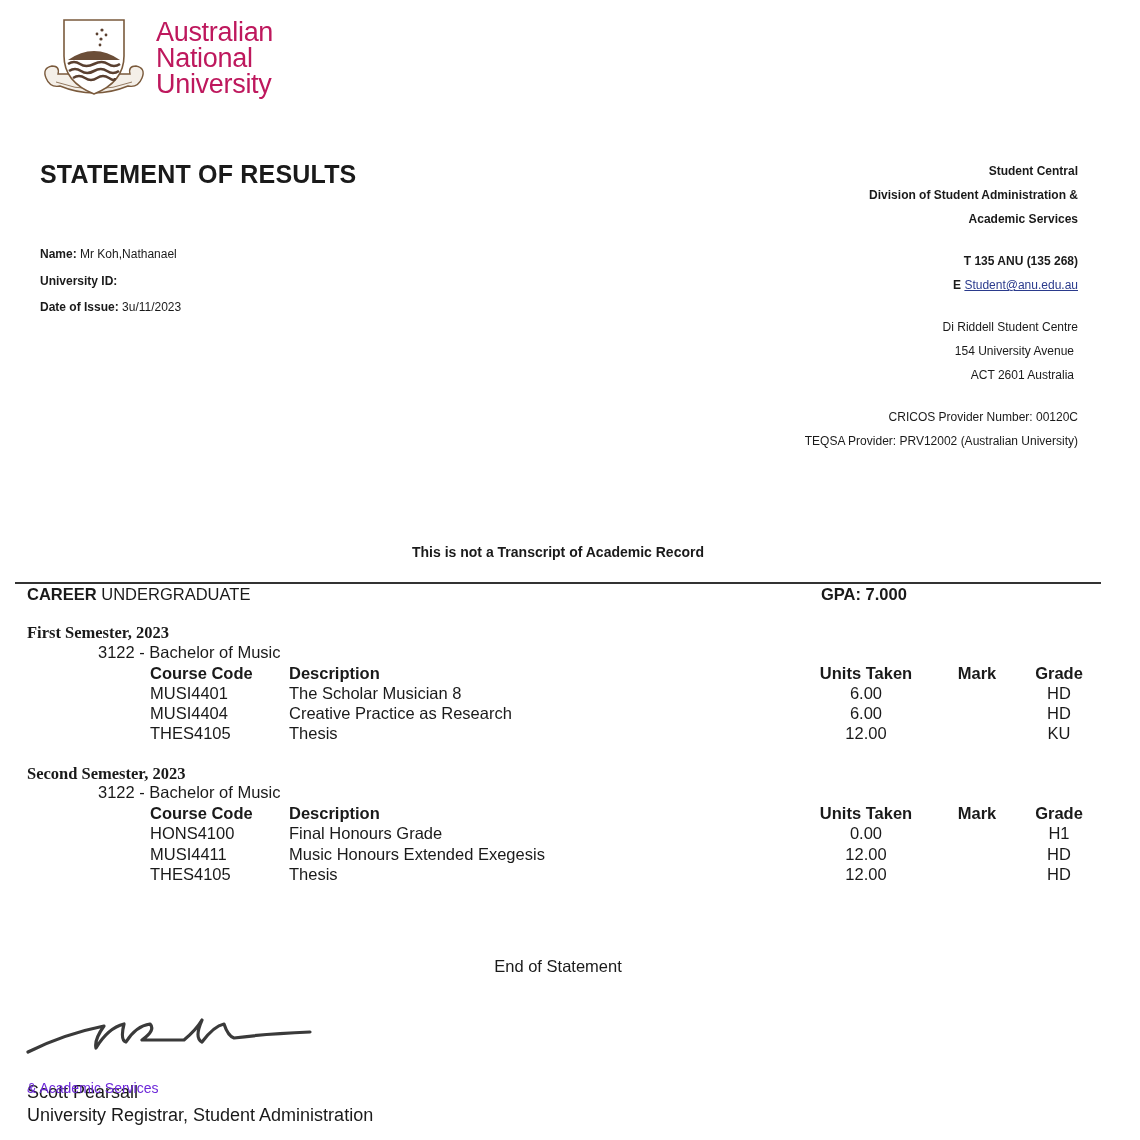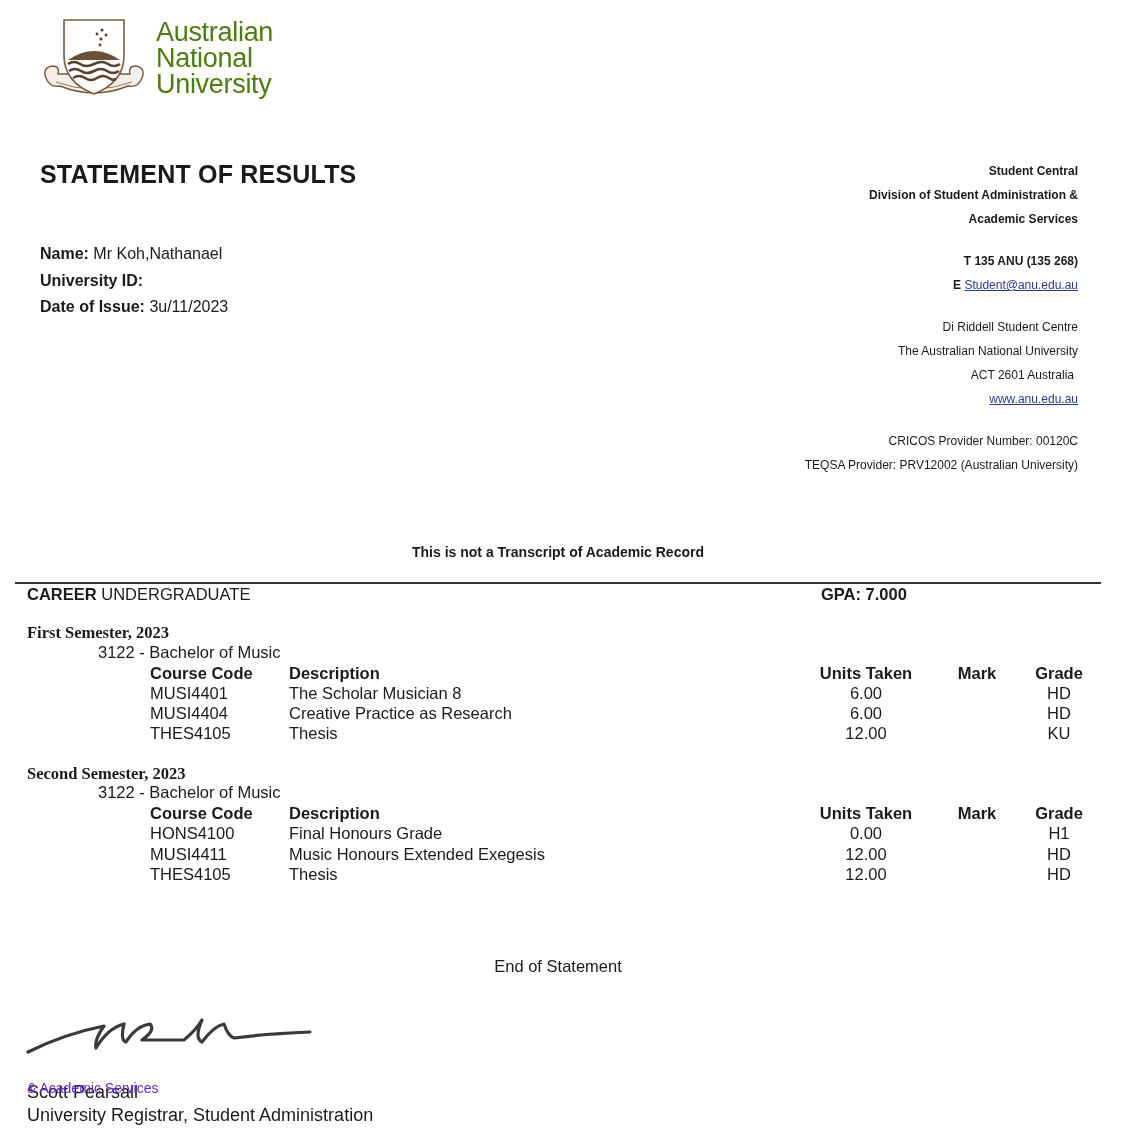--- a/index.html
+++ b/index.html
@@ -3,25 +3,25 @@
 <meta charset="utf-8">
 <style>
   html, body { margin: 0; padding: 0; background: #ffffff; }
   body {
     width: 1140px; height: 1140px; position: relative; overflow: hidden;
     font-family: "Liberation Sans", "DejaVu Sans", sans-serif; color: #1a1a1a;
   }
   .abs { position: absolute; }
   .logo { left: 42px; top: 16px; width: 250px; height: 88px; }
   .crest { position: absolute; left: 0; top: 0; width: 104px; height: 86px; }
-  .wordmark { position: absolute; left: 114px; top: 3px; font-size: 27px; line-height: 26px; color: #4d7c0f; letter-spacing: -0.3px; }
+  .wordmark { position: absolute; left: 114px; top: 3px; font-size: 27px; line-height: 26px; color: #be185d; letter-spacing: -0.3px; }
   .wordmark div { white-space: nowrap; }
 
   .title { left: 40px; top: 160px; font-size: 25px; font-weight: bold; letter-spacing: 0.2px; }
-  .student { left: 40px; top: 241px; font-size: 16px; line-height: 26.5px; }
+  .student { left: 40px; top: 241px; font-size: 12px; line-height: 26.5px; }
   .student b { font-weight: bold; }
 
   .contact { right: 62px; top: 159px; text-align: right; font-size: 12px; line-height: 24px; }
   .contact .bold { font-weight: bold; }
   .gap10 { height: 18px; }
   .gap8 { height: 18px; }
   .link { color: #2a3a8c; text-decoration: underline; }
 
   .notice { left: 0; width: 1116px; top: 544px; text-align: center; font-size: 14px; font-weight: bold; }
   .rule { left: 15px; width: 1086px; top: 582px; height: 2px; background: #333; }
@@ -96,23 +96,22 @@
   <div class="bold">Division of Student Administration &amp;</div>
   <div class="bold">Academic Services</div>
   <div class="gap10"></div>
   <div class="bold">T 135 ANU (135 268)</div>
   <div>
     <span class="bold">E</span>
     <span class="link">Student@anu.edu.au</span>
   </div>
   <div class="gap8"></div>
   <div>Di Riddell Student Centre</div>
-  <div>The Australian National University</div>
+  <div style="margin-right:4px">154 University Avenue</div>
   <div style="margin-right:4px">ACT 2601 Australia</div>
-  <div><span class="link">www.anu.edu.au</span></div>
   <div class="gap8"></div>
   <div>CRICOS Provider Number: 00120C</div>
   <div>TEQSA Provider: PRV12002 (Australian University)</div>
 </div>
 
 <div class="abs notice">This is not a Transcript of Academic Record</div>
 <div class="abs rule"></div>
 
 <div class="abs career">
   <b>CAREER</b>

